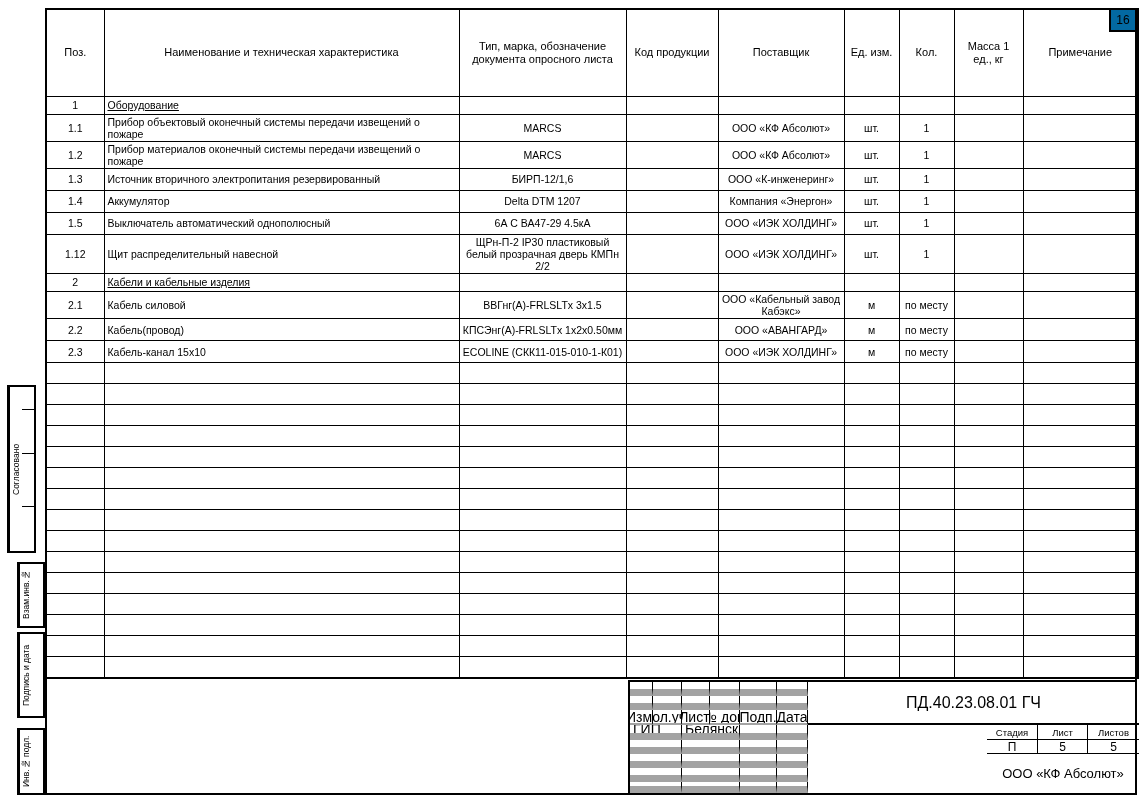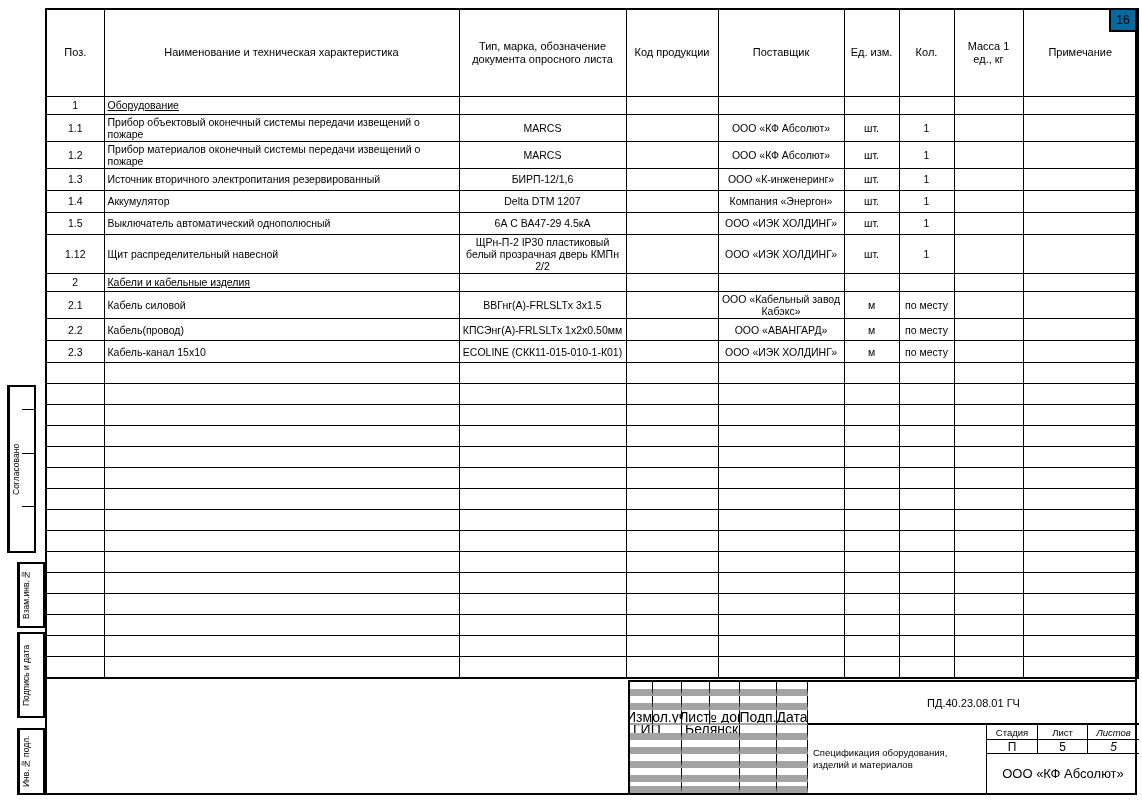--- a/index.html
+++ b/index.html
@@ -53,30 +53,30 @@
            display:grid; grid-template-columns:23px 29px 28px 30px 37px 1fr;
            grid-template-rows:14px 14px 15px 15px 14px 14px 14px 1fr; }
   .tb-left .c { border-right:1px solid #000; border-bottom:7px solid #a3a3a3;
            font-size:14px; display:flex; align-items:center; justify-content:center;
            overflow:hidden; white-space:nowrap; }
   .tb-left .c.s2 { grid-column:span 2; }
   .tb-left .c.left { justify-content:flex-start; padding-left:3px; }
   .tb-left .bb2 { border-bottom-width:2px; }
   .doc-code { position:absolute; left:178px; top:0; width:331px; height:43px;
            border-bottom:2px solid #000; display:flex; align-items:center;
-           justify-content:center; font-size:11px; }
+           justify-content:center; font-size:16px; }
   .doc-title { position:absolute; left:178px; top:43px; width:179px; height:68px;
            border-right:1px solid #000; font-size:9.5px; line-height:1.25;
            display:flex; align-items:center; padding:2px 4px 2px 5px; }
   .stage-grid { position:absolute; left:357px; top:43px; width:152px; height:52px;
            display:grid; grid-template-columns:51px 50px 1fr;
            grid-template-rows:15px 14px 1fr; }
   .stage-grid .c { border-right:1px solid #000; border-bottom:1px solid #000;
            display:flex; align-items:center; justify-content:center; }
-  .stage-grid .c:nth-child(3n) { border-right:none;font-style:italic; }
+  .stage-grid .c:nth-child(3n) { border-right:none; }
   .stage-grid .hdr { font-size:9.5px; }
   .stage-grid .val { font-size:12px; }
   .company { position:absolute; left:357px; top:72px; width:152px; height:39px;
            display:flex; align-items:center; justify-content:center; font-size:13px; }
 </style>
 </head>
 <body>
 
 <div class="page">
 
@@ -465,21 +465,20 @@
       <div class="c s2"></div>
         <div class="c s2"></div>
         <div class="c"></div>
         <div class="c"></div>
       <div class="c s2"></div>
         <div class="c s2"></div>
         <div class="c"></div>
         <div class="c"></div>
     </div>
     <div class="doc-code">ПД.40.23.08.01 ГЧ</div>
-    <div class="doc-title">Спецификация оборудования, изделий и материалов</div>
     <div class="stage-grid">
       <div class="c hdr">Стадия</div>
       <div class="c hdr">Лист</div>
       <div class="c hdr">Листов</div>
       <div class="c val">П</div>
       <div class="c val">5</div>
       <div class="c val">5</div>
     </div>
     <div class="company">ООО «КФ Абсолют»</div>
   </div>

